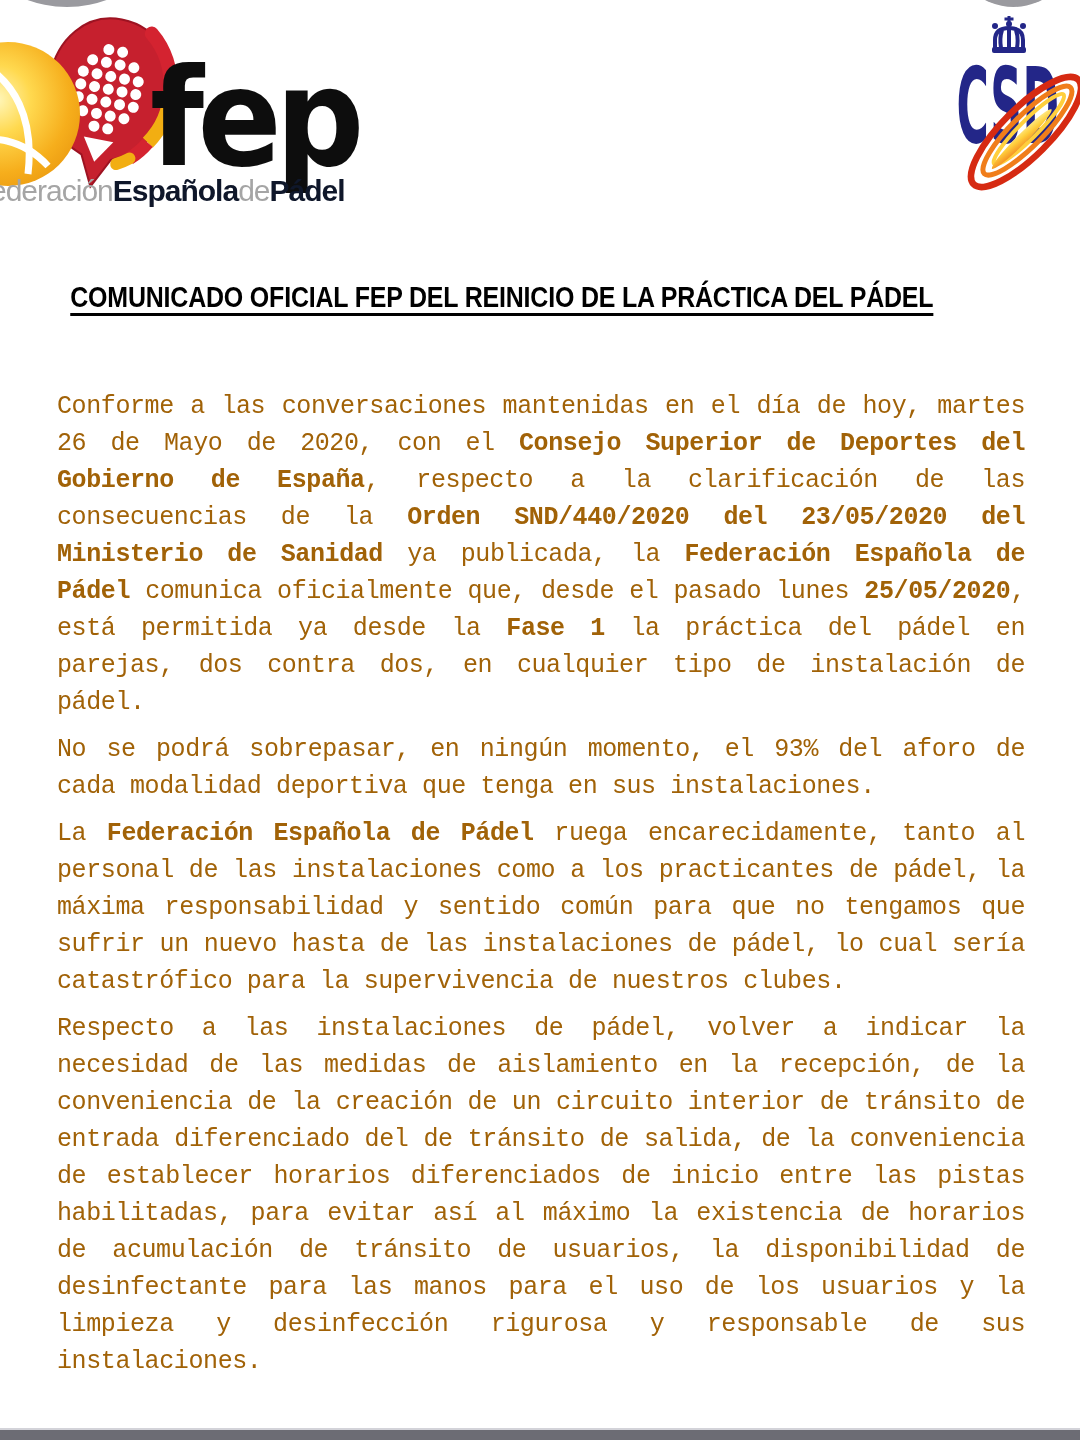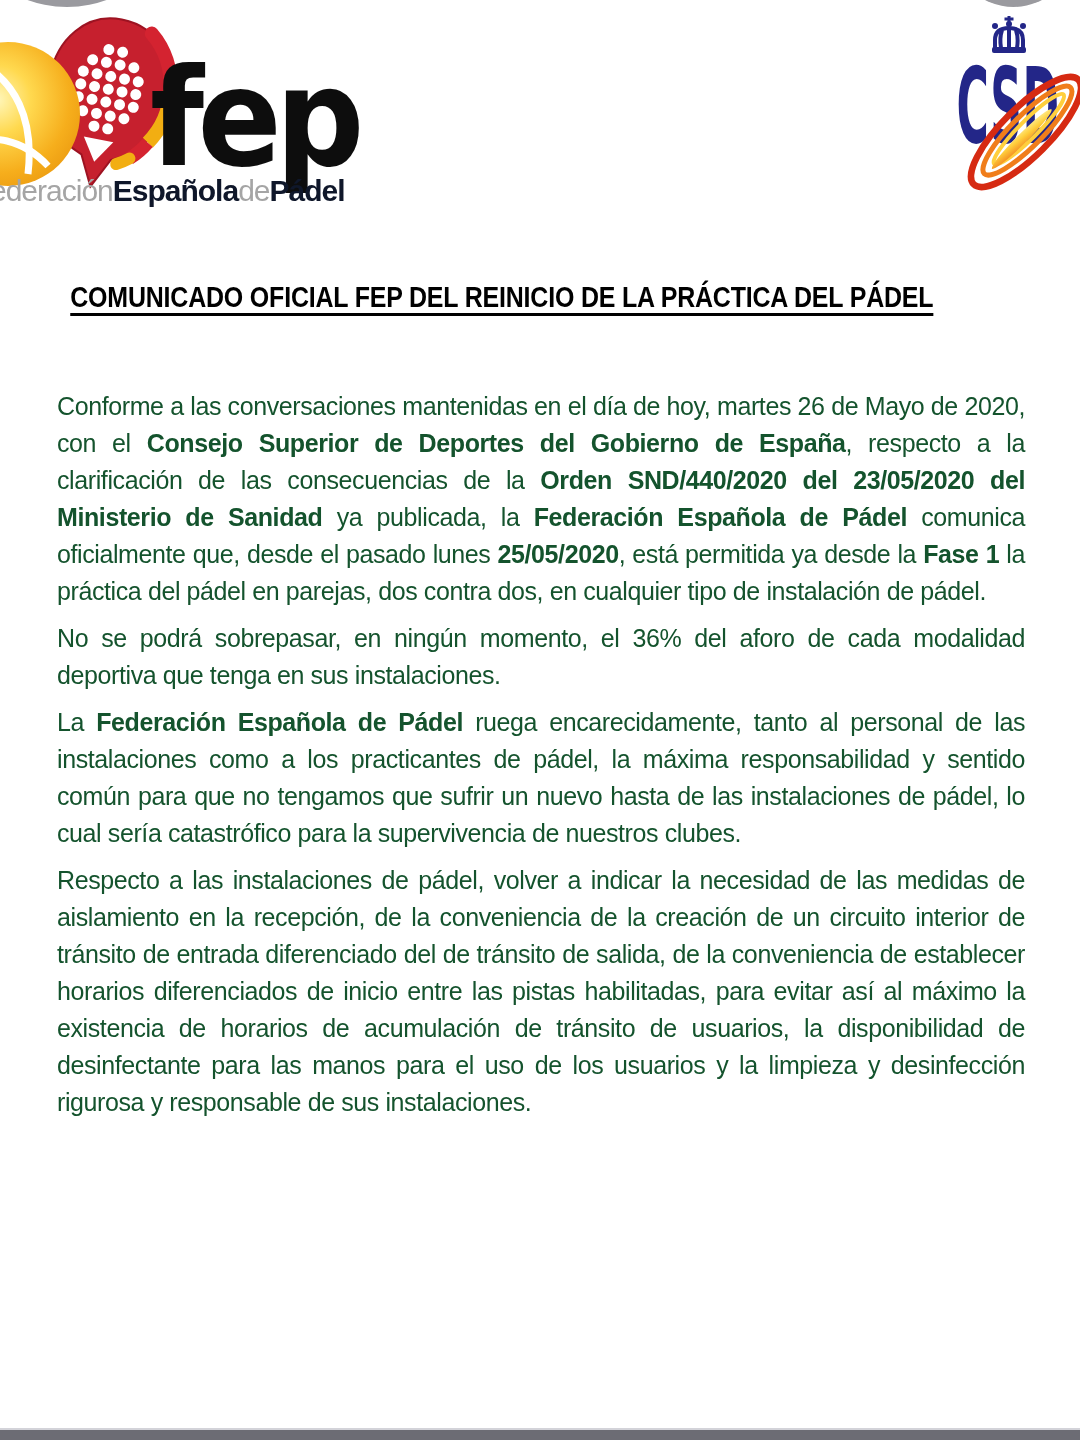--- a/index.html
+++ b/index.html
@@ -43,22 +43,22 @@
   
   .doc-title { position:absolute; top:281px; left:0; right:0; text-align:left; }
   .doc-title .inner {
     display:inline-block; font-weight:bold; font-size:29px; color:#000;
     letter-spacing:-0.2px; transform:scaleX(0.86); transform-origin:center top;
     text-decoration:underline; text-decoration-thickness:3px; text-underline-offset:6px;
     white-space:nowrap;
   }
   .doc-body { position:absolute; top:388px; left:57px; right:55px; }
   .doc-body p {
-    font-size:25px; line-height:37px; letter-spacing:-0.4px; color:#14532d;
-    text-align:justify; margin:0 0 10px 0;
+    font-size:25px; line-height:37px; letter-spacing:-0.4px; color:#a16207;
+    text-align:justify; margin:0 0 10px 0;font-family:Liberation Mono, monospace;
   }
   .doc-body p b { font-weight:700; }
 
   
   .bottom-bar {
     position:absolute; left:0; right:0; bottom:0; height:12px;
     background:#6c6c74; border-top:2px solid #d3d3d9;
   }
 </style>
 </head>
@@ -164,20 +164,20 @@
       </g>
     </svg>
   </div>
 
   <div class="doc-title">
     <span class="inner">COMUNICADO OFICIAL FEP DEL REINICIO DE LA PRÁCTICA DEL PÁDEL</span>
   </div>
 
   <div class="doc-body">
     <p><span>Conforme a las conversaciones mantenidas en el día de hoy, martes 26 de Mayo de 2020, con el </span><b>Consejo Superior de Deportes del Gobierno de España</b><span>, respecto a la clarificación de las consecuencias de la </span><b>Orden SND/440/2020 del 23/05/2020 del Ministerio de Sanidad</b><span> ya publicada, la </span><b>Federación Española de Pádel</b><span> comunica oficialmente que, desde el pasado lunes </span><b>25/05/2020</b><span>, está permitida ya desde la </span><b>Fase 1</b><span> la práctica del pádel en parejas, dos contra dos, en cualquier tipo de instalación de pádel.</span></p>
-    <p><span>No se podrá sobrepasar, en ningún momento, el 36% del aforo de cada modalidad deportiva que tenga en sus instalaciones.</span></p>
+    <p><span>No se podrá sobrepasar, en ningún momento, el 93% del aforo de cada modalidad deportiva que tenga en sus instalaciones.</span></p>
     <p><span>La </span><b>Federación Española de Pádel</b><span> ruega encarecidamente, tanto al personal de las instalaciones como a los practicantes de pádel, la máxima responsabilidad y sentido común para que no tengamos que sufrir un nuevo hasta de las instalaciones de pádel, lo cual sería catastrófico para la supervivencia de nuestros clubes.</span></p>
     <p><span>Respecto a las instalaciones de pádel, volver a indicar la necesidad de las medidas de aislamiento en la recepción, de la conveniencia de la creación de un circuito interior de tránsito de entrada diferenciado del de tránsito de salida, de la conveniencia de establecer horarios diferenciados de inicio entre las pistas habilitadas, para evitar así al máximo la existencia de horarios de acumulación de tránsito de usuarios, la disponibilidad de desinfectante para las manos para el uso de los usuarios y la limpieza y desinfección rigurosa y responsable de sus instalaciones.</span></p>
   </div>
 
   <div class="bottom-bar"></div>
 
 </div>
 
 </body></html>

